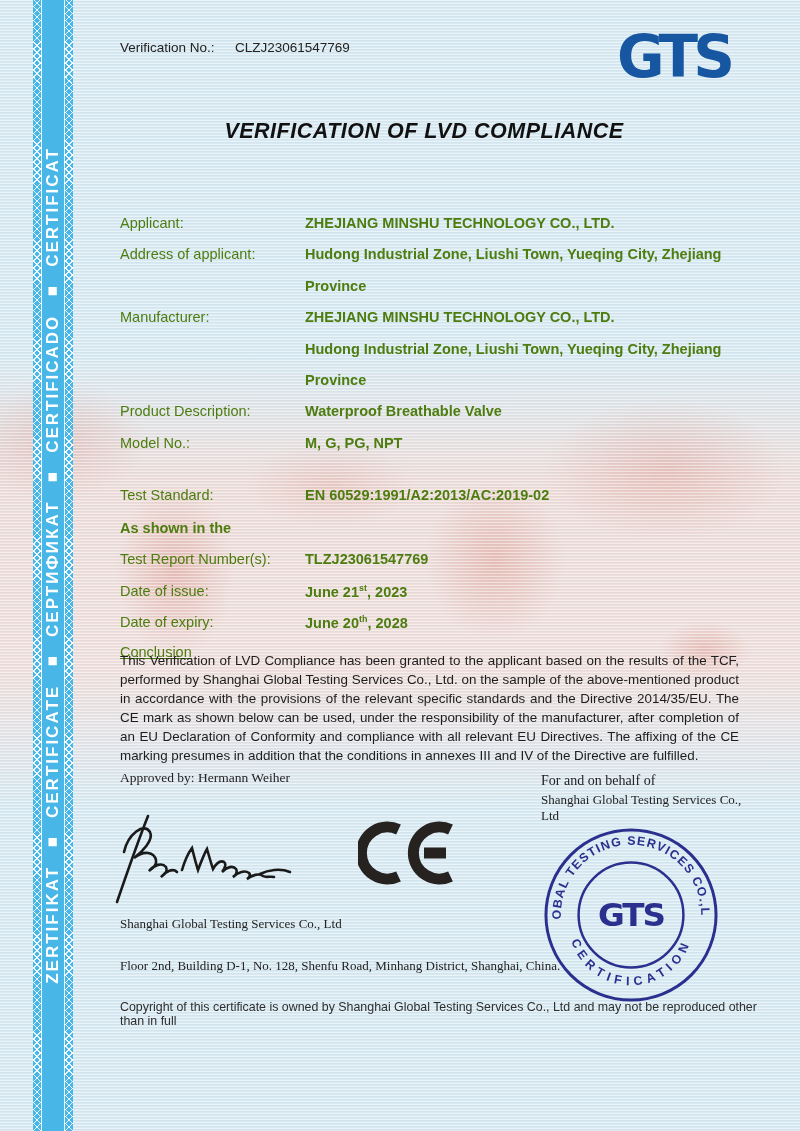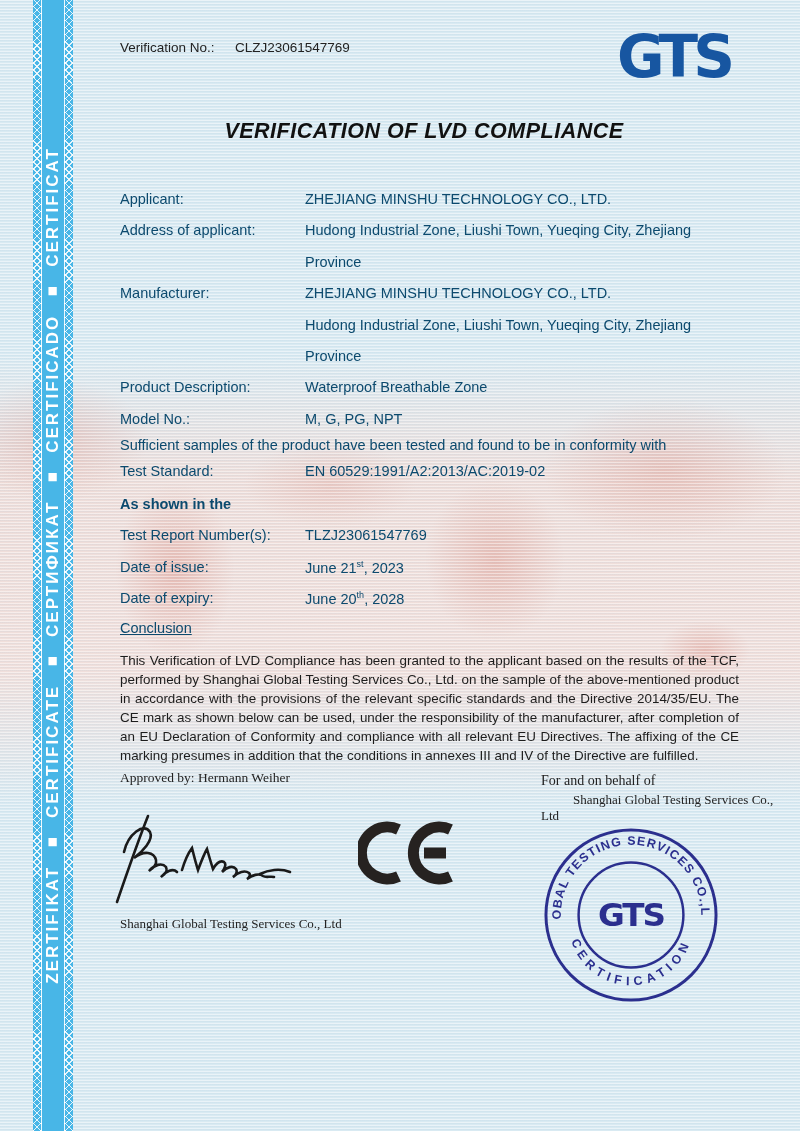--- a/index.html
+++ b/index.html
@@ -54,35 +54,35 @@
   .ribbon::before { left:0; border-right:1px solid rgba(255,255,255,.9); }
   .ribbon::after  { right:0; border-left:1px solid rgba(255,255,255,.9); }
   .ribbon-text {
     writing-mode:vertical-rl;
     transform:rotate(180deg);
     font-size:17px; font-weight:bold; color:#ffffff;
     letter-spacing:2px; white-space:nowrap;
     font-family:"Liberation Sans", sans-serif;
   }
   .abs { position:absolute; z-index:3; }
-  .body-line { font-size:14.5px; color:#0c4a6e; }
+  .body-line { font-size:14.5px; color:#4d7c0f;margin-top:24px; }
   .verif { font-size:13.5px; }
   .logo-text {
     font-family:"DejaVu Sans", sans-serif;
     font-weight:800; font-size:58px; line-height:1;
     color:#1756a1; letter-spacing:-5px;
     transform:scaleY(1.02);
   }
   .title {
     left:0; width:800px; top:119px; text-align:center;
     font-size:21.5px; font-weight:bold; font-style:italic;
     letter-spacing:.5px; color:#111;padding-left:48px;
   }
   .row-label { left:120px; }
-  .row-value { left:305px; }
+  .row-value { left:305px;font-weight:bold; }
   .underline { text-decoration:underline; }
   .sup { vertical-align:super; font-size:9px; }
   .paragraph {
     left:120px; top:651px; width:619px;
     font-size:13.4px; line-height:19px; text-align:justify; color:#1d1d1d;
   }
   .serif { font-family:"Liberation Serif", serif; }
   .copyright { font-size:12.4px; color:#2e2e2e; }
   .seal-svg text { font-family:"Liberation Sans", sans-serif; }
 </style>
@@ -109,26 +109,25 @@
   <div class="abs body-line row-label" style="top:222px;">Address of applicant:</div>
   <div class="abs body-line row-value" style="top:222px;">Hudong Industrial Zone, Liushi Town, Yueqing City, Zhejiang</div>
   <div class="abs body-line row-value" style="top:254px;">Province</div>
 
   <div class="abs body-line row-label" style="top:285px;">Manufacturer:</div>
   <div class="abs body-line row-value" style="top:285px;">ZHEJIANG MINSHU TECHNOLOGY CO., LTD.</div>
   <div class="abs body-line row-value" style="top:317px;">Hudong Industrial Zone, Liushi Town, Yueqing City, Zhejiang</div>
   <div class="abs body-line row-value" style="top:348px;">Province</div>
 
   <div class="abs body-line row-label" style="top:379px;">Product Description:</div>
-  <div class="abs body-line row-value" style="top:379px;">Waterproof Breathable Zone</div>
+  <div class="abs body-line row-value" style="top:379px;">Waterproof Breathable Valve</div>
 
   <div class="abs body-line row-label" style="top:411px;">Model No.:</div>
   <div class="abs body-line row-value" style="top:411px;">M, G, PG, NPT</div>
 
-  <div class="abs body-line row-label" style="top:437px; width:630px;">Sufficient samples of the product have been tested and found to be in conformity with</div>
 
   <div class="abs body-line row-label" style="top:463px;">Test Standard:</div>
   <div class="abs body-line row-value" style="top:463px;">EN 60529:1991/A2:2013/AC:2019-02</div>
 
   <div class="abs body-line row-label" style="top:496px;font-weight:bold;">As shown in the</div>
 
   <div class="abs body-line row-label" style="top:527px;">Test Report Number(s):</div>
   <div class="abs body-line row-value" style="top:527px;text-align:center;">TLZJ23061547769</div>
 
   <div class="abs body-line row-label" style="top:559px;">Date of issue:</div>
@@ -136,21 +135,21 @@
 
   <div class="abs body-line row-label" style="top:590px;">Date of expiry:</div>
   <div class="abs body-line row-value" style="top:590px;text-align:center;"><span>June 20</span><span class="sup">th</span><span>, 2028</span></div>
 
   <div class="abs body-line row-label underline" style="top:620px;">Conclusion</div>
 
   <div class="abs paragraph">This Verification of LVD Compliance has been granted to the applicant based on the results of the TCF, performed by Shanghai Global Testing Services Co., Ltd. on the sample of the above-mentioned product in accordance with the provisions of the relevant specific standards and the Directive 2014/35/EU. The CE mark as shown below can be used, under the responsibility of the manufacturer, after completion of an EU Declaration of Conformity and compliance with all relevant EU Directives. The affixing of the CE marking presumes in addition that the conditions in annexes III and IV of the Directive are fulfilled.</div>
 
   <div class="abs serif" style="left:120px; top:770px; font-size:13.5px;">Approved by: Hermann Weiher</div>
   <div class="abs serif" style="left:541px; top:773px; font-size:14px;">For and on behalf of</div>
-  <div class="abs serif" style="left:541px; top:792px; font-size:13px;margin-left:32px;">Shanghai Global Testing Services Co.,</div>
+  <div class="abs serif" style="left:541px; top:792px; font-size:13px;">Shanghai Global Testing Services Co.,</div>
   <div class="abs serif" style="left:541px; top:808px; font-size:13px;">Ltd</div>
 
   <svg class="abs" style="left:110px; top:810px;" width="210" height="100" viewBox="0 0 210 100">
     <g fill="none" stroke="#1a1a1a" stroke-width="2.6" stroke-linecap="round">
       <path d="M38,6 C30,26 18,60 7,92"></path>
       <path d="M14,42 C18,24 34,12 40,22 C44,30 32,42 24,48 C34,40 44,42 46,50 C47,55 42,59 39,61 C44,55 52,52 56,57 C58,61 54,65 51,67 C56,61 63,58 67,62"></path>
       <path d="M72,60 C75,50 79,42 82,38 C84,46 86,54 88,60 C91,52 94,44 97,39 C99,46 101,53 103,59 C106,54 110,50 114,52 C117,54 114,60 112,62 C117,57 123,55 126,59 C128,62 125,66 123,67 C128,62 135,60 139,63 C141,65 139,68 137,69 C142,65 149,63 153,66 C156,68 160,66 164,67"></path>
       <path d="M150,64 C158,60 170,58 180,62"></path>
     </g>
   </svg>
@@ -173,15 +172,17 @@
     <text font-size="12.5" font-weight="bold" fill="#2b2f8e" letter-spacing="1.2">
       <textPath href="#arcTop" startOffset="50%" text-anchor="middle">GLOBAL TESTING SERVICES CO.,LTD.</textPath>
     </text>
     <text font-size="12.5" font-weight="bold" fill="#2b2f8e" letter-spacing="5">
       <textPath href="#arcBottom" startOffset="50%" text-anchor="middle">CERTIFICATION</textPath>
     </text>
     <text x="90" y="101" text-anchor="middle" font-size="33" font-weight="bold" fill="#2b2f8e" letter-spacing="-2" style="font-family:'DejaVu Sans',sans-serif;">GTS</text>
   </svg>
 
   <div class="abs serif" style="left:120px; top:916px; font-size:13px;">Shanghai Global Testing Services Co., Ltd</div>
+  <div class="abs serif" style="left:120px; top:958px; font-size:13px;">Floor 2nd, Building D-1, No. 128, Shenfu Road, Minhang District, Shanghai, China.</div>
 
+  <div class="abs copyright" style="left:120px; top:1000px; width:640px;">Copyright of this certificate is owned by Shanghai Global Testing Services Co., Ltd and may not be reproduced other than in full</div>
 
 </div>
 
 </body></html>

